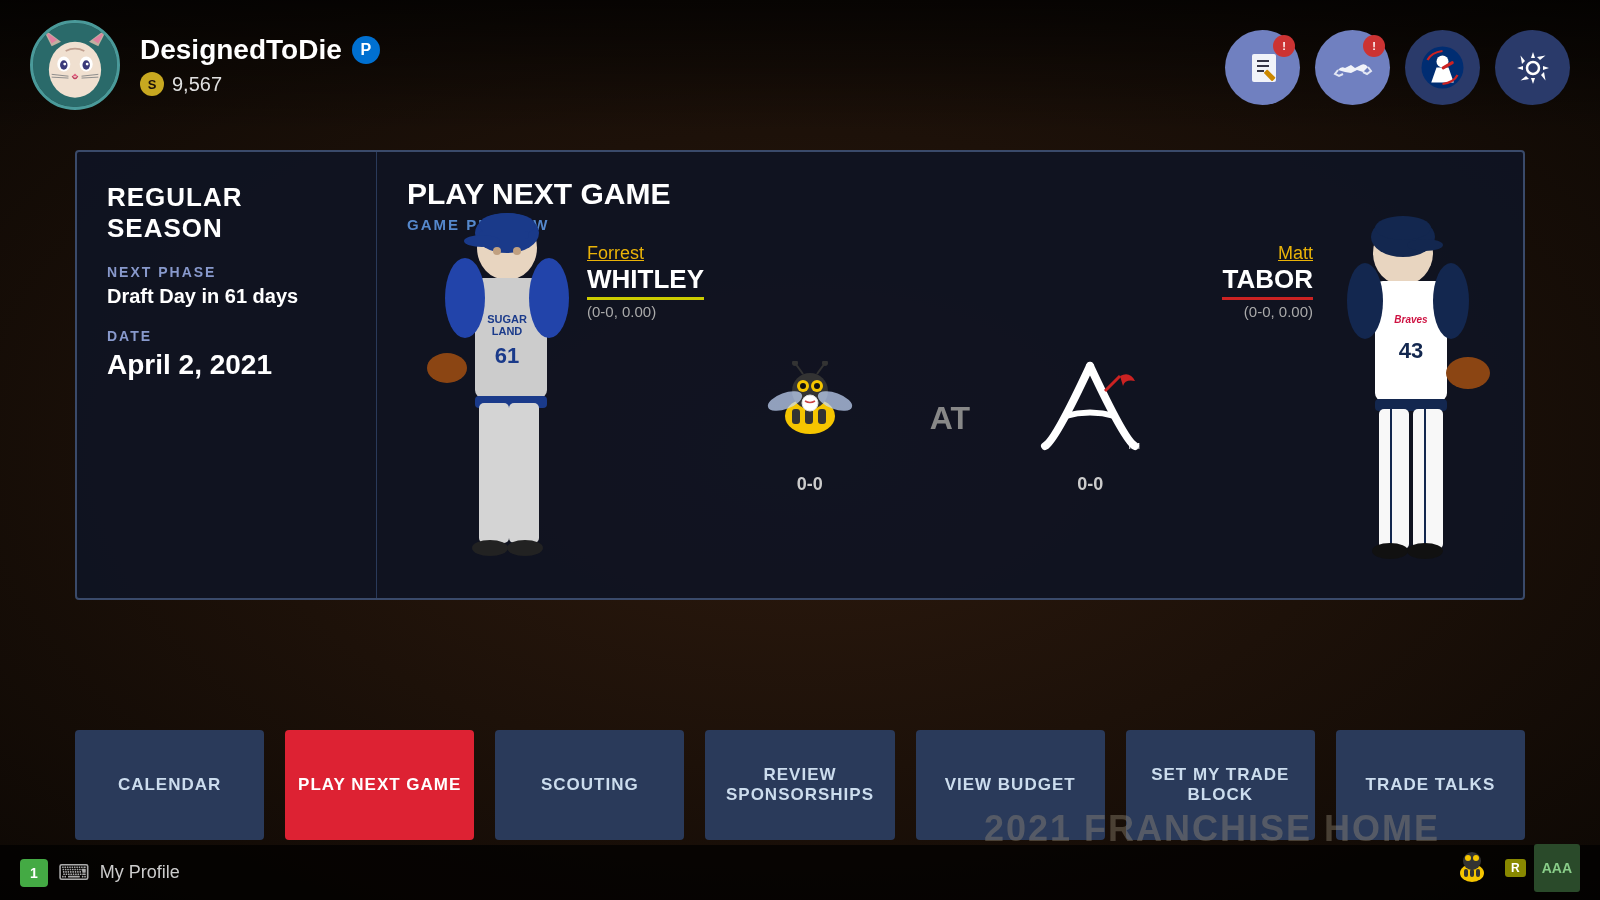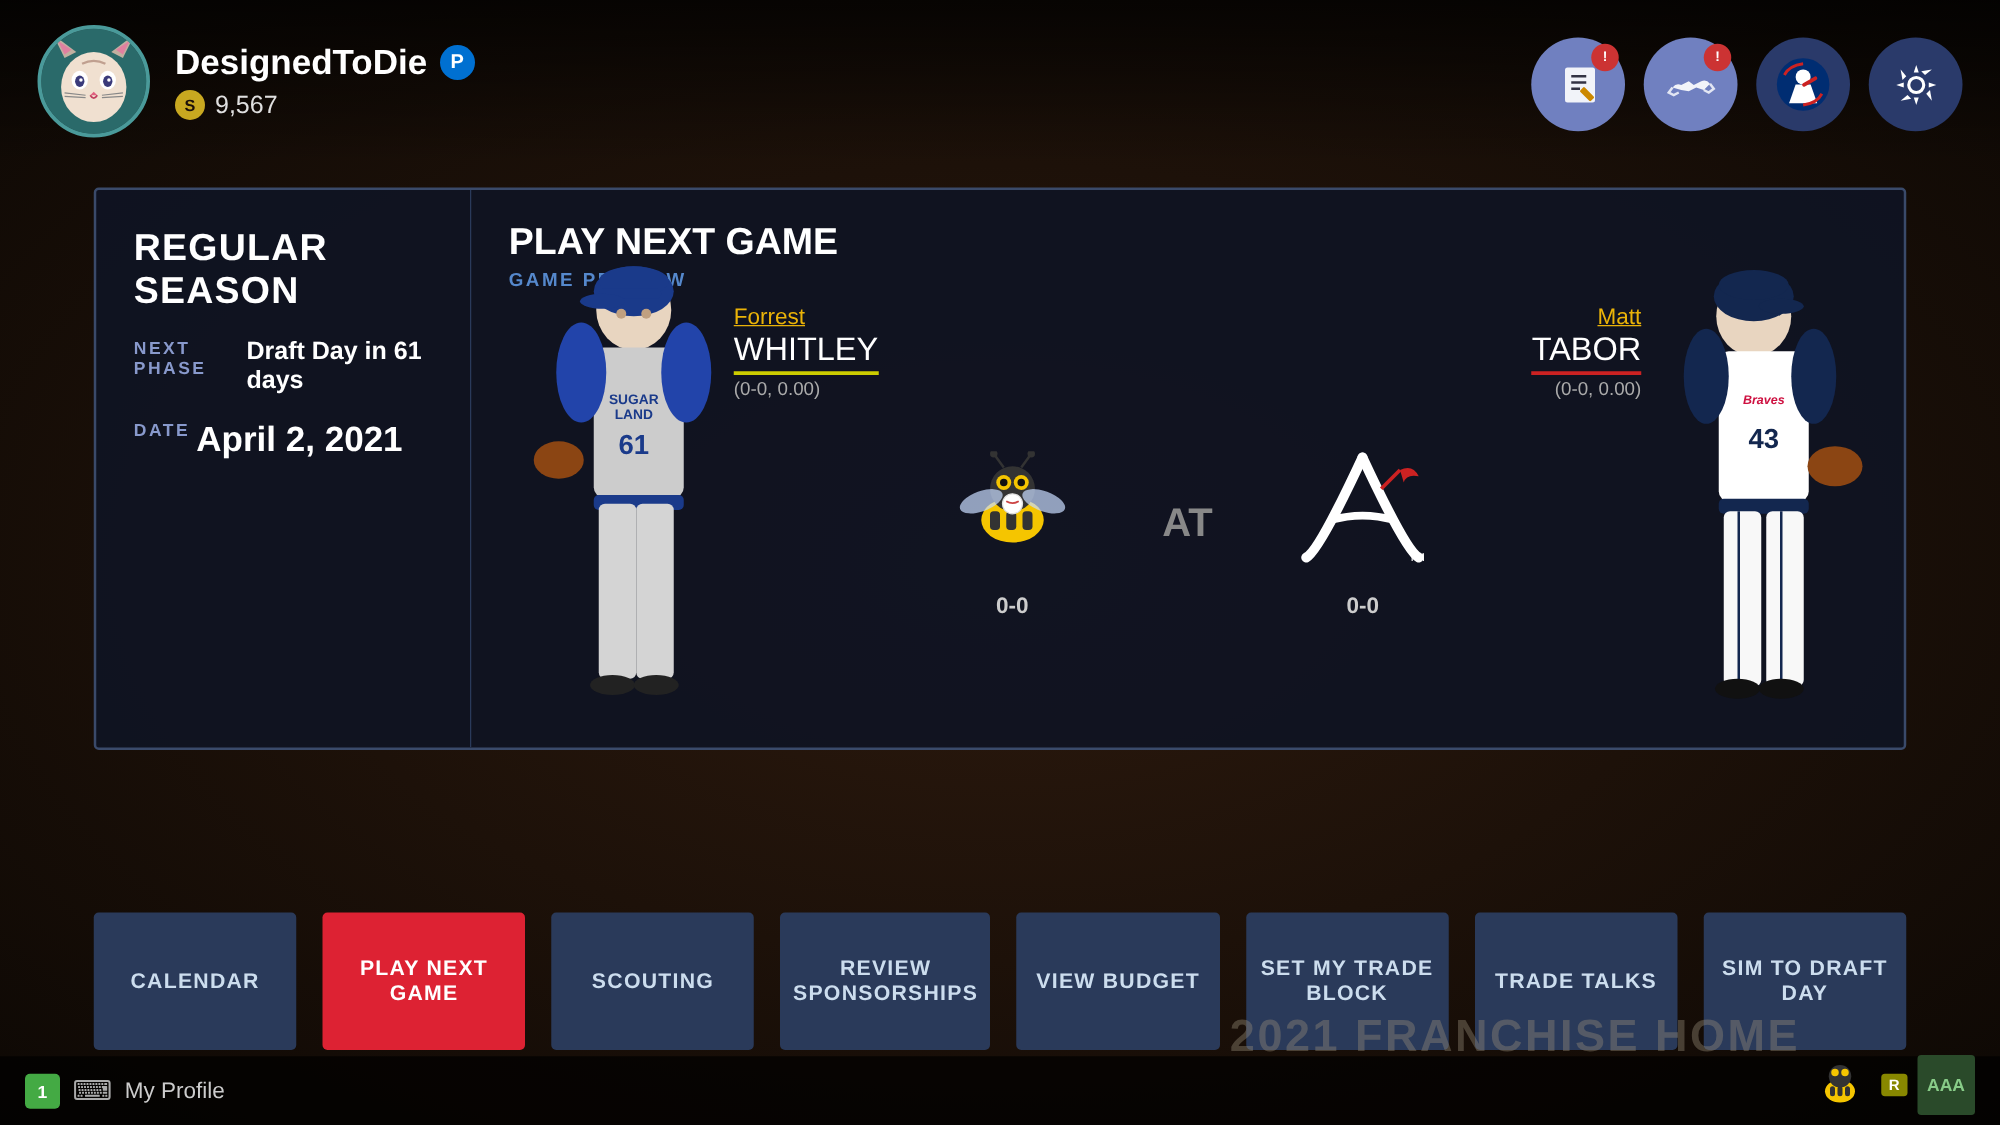--- a/index.html
+++ b/index.html
@@ -173,28 +173,28 @@
       padding: 30px;
       border-right: 1px solid #2a3a5a;
       display: flex;
       flex-direction: column;
       gap: 20px;
       flex-shrink: 0;
     }
 
     .season-label {
       color: #ffffff;
-      font-size: 30px;
+      font-size: 26px;
       font-weight: 900;
       letter-spacing: 1px;
     }
 
     .info-section {
       display: flex;
-      flex-direction: row;
+      flex-direction: column;
       gap: 5px;
     }
 
     .info-label {
       color: #8899cc;
       font-size: 14px;
       font-weight: bold;
       letter-spacing: 2px;
       text-transform: uppercase;
     }
@@ -255,21 +255,21 @@
 
     .pitcher-first {
       color: #eab308;
       font-size: 18px;
       text-decoration: underline;
     }
 
     .pitcher-last {
       color: #ffffff;
       font-size: 26px;
-      font-weight: 400;
+      font-weight: 700;
     }
 
     .pitcher-left .pitcher-last {
       border-bottom: 3px solid #cccc00;
       padding-bottom: 2px;
     }
 
     .pitcher-right .pitcher-last {
       border-bottom: 3px solid #cc2222;
       padding-bottom: 2px;
@@ -724,23 +724,20 @@
   </button>
   <button class="action-btn dark">
     <span>VIEW BUDGET</span>
   </button>
   <button class="action-btn dark">
     <span>SET MY TRADE BLOCK</span>
   </button>
   <button class="action-btn dark">
     <span>TRADE TALKS</span>
   </button>
-  <button class="action-btn dark">
-    <span>SIM TO DRAFT DAY</span>
-  </button>
 </div>
 
 <div class="bottom-bar">
   <div class="profile-btn">
     <div class="profile-badge">1</div>
     <span class="profile-icon">⌨</span>
     <span class="profile-label">My Profile</span>
   </div>
 
   <div class="franchise-title">2021 FRANCHISE HOME</div>

